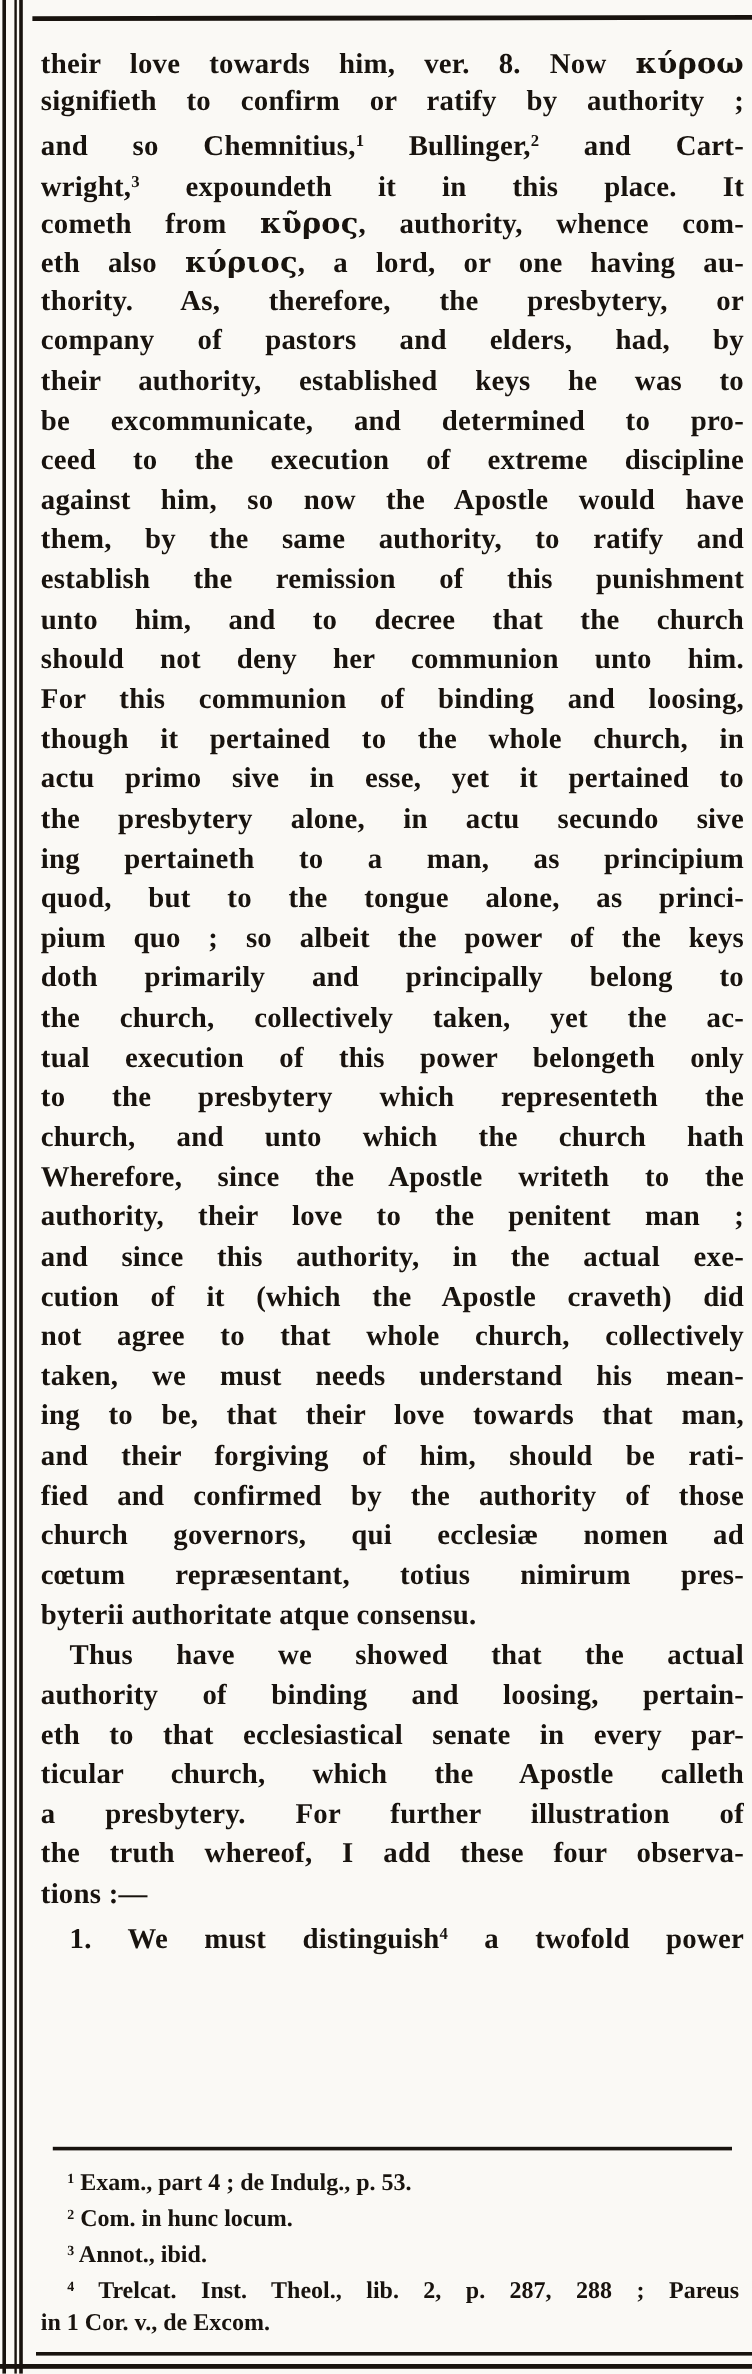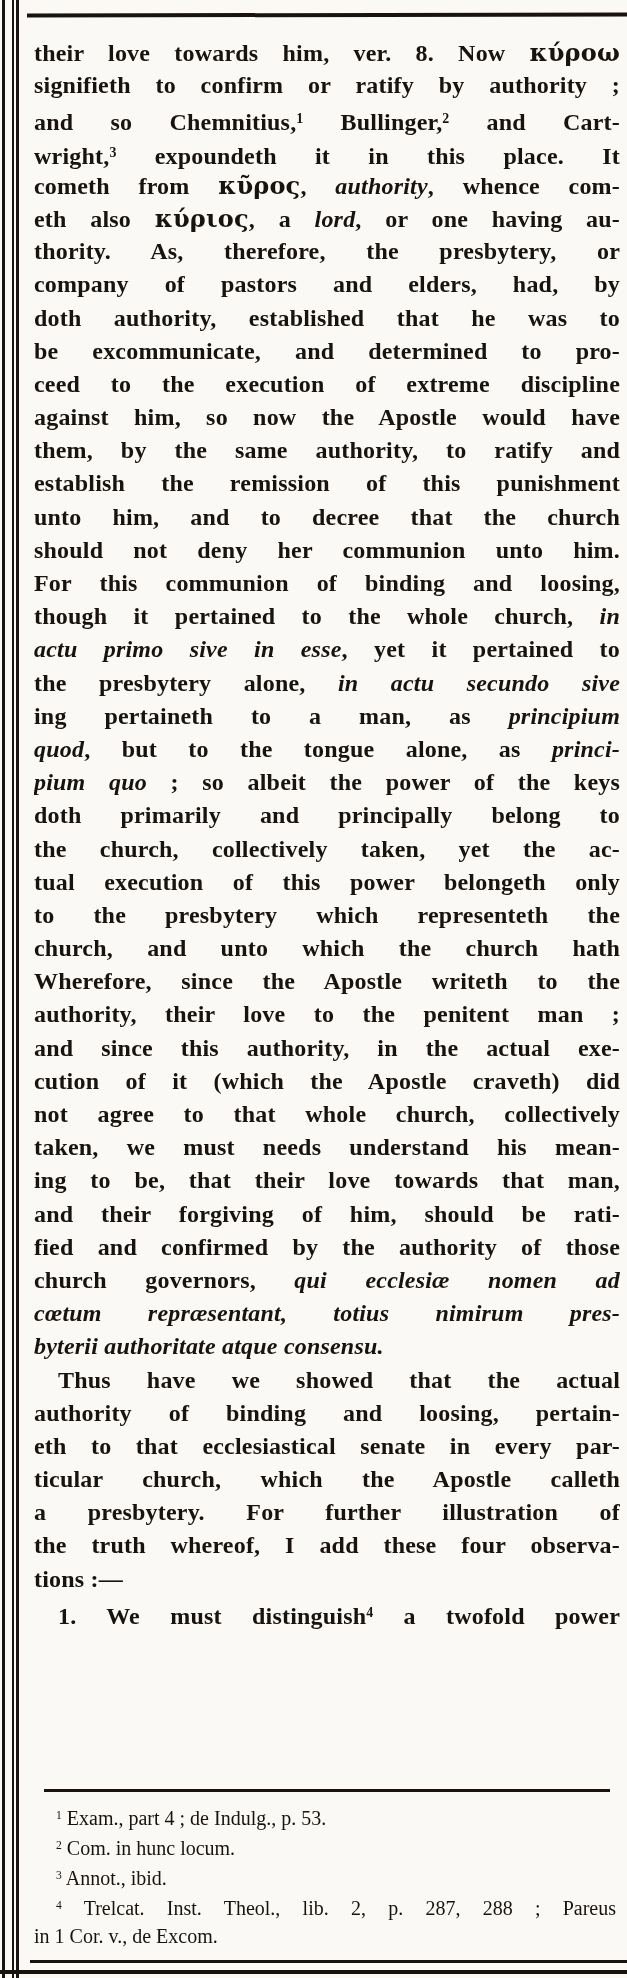--- a/index.html
+++ b/index.html
@@ -30,27 +30,27 @@
     font-size:24px;font-weight:bold;
     letter-spacing:0.2px;
   }
   .tline{
     height:33.2px;line-height:33.2px;
     text-align:justify;text-align-last:justify;
     overflow:hidden;
   }
   .tline.noj{text-align:center;text-align-last:left;}
   .tline.ind{text-indent:24px;}
-  .i{font-style:italic;margin-top:11px;}
+  .i{margin-top:11px;}
   .g{font-family:"DejaVu Serif",serif;font-weight:bold;}
   .s{font-size:0.58em;vertical-align:0.5em;letter-spacing:0;}
   
   .footnotes{
     position:absolute;left:34px;top:1801px;width:582px;
-    font-size:20px;font-weight:normal;
+    font-size:20px;font-weight:bold;
   }
   .footnotes .tline{height:30px;line-height:30px;}
   .footnotes .tline.ind{text-indent:22px;}
 </style>
 </head>
 <body>
 
 <div class="page">
 
   <div class="vline vline-a"></div>
@@ -61,21 +61,21 @@
 
   <div class="textblock">
       <div class="tline"><span>their love towards him, ver. 8.  Now </span><span class="g">κύροω</span></div>
       <div class="tline"><span>signifieth to confirm or ratify by authority ;</span></div>
       <div class="tline"><span>and so Chemnitius,</span><span class="s">1</span><span> Bullinger,</span><span class="s">2</span><span> and Cart-</span></div>
       <div class="tline"><span>wright,</span><span class="s">3</span><span> expoundeth it in this place.  It</span></div>
       <div class="tline"><span>cometh from </span><span class="g">κῦρος</span><span>, </span><span class="i">authority</span><span>, whence com-</span></div>
       <div class="tline"><span>eth also </span><span class="g">κύριος</span><span>, a </span><span class="i">lord</span><span>, or one having au-</span></div>
       <div class="tline"><span>thority.  As, therefore, the presbytery, or</span></div>
       <div class="tline"><span>company of pastors and elders, had, by</span></div>
-      <div class="tline"><span>doth authority, established that he was to</span></div>
+      <div class="tline"><span>their authority, established keys he was to</span></div>
       <div class="tline"><span>be excommunicate, and determined to pro-</span></div>
       <div class="tline"><span>ceed to the execution of extreme discipline</span></div>
       <div class="tline"><span>against him, so now the Apostle would have</span></div>
       <div class="tline"><span>them, by the same authority, to ratify and</span></div>
       <div class="tline"><span>establish the remission of this punishment</span></div>
       <div class="tline"><span>unto him, and to decree that the church</span></div>
       <div class="tline"><span>should not deny her communion unto him.</span></div>
       <div class="tline"><span>For this communion of binding and loosing,</span></div>
       <div class="tline"><span>though it pertained to the whole church, </span><span class="i">in</span></div>
       <div class="tline"><span class="i">actu primo sive in esse</span><span>, yet it pertained to</span></div>

